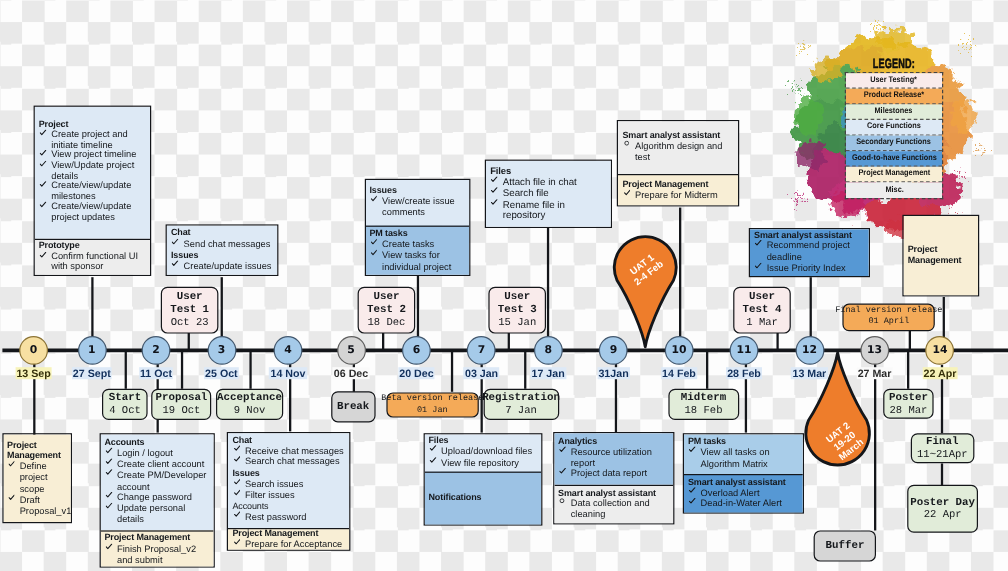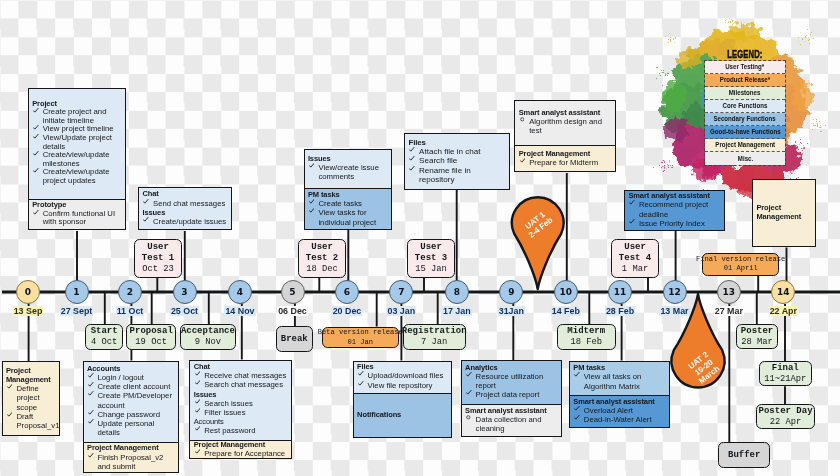--- a/index.html
+++ b/index.html
@@ -588,21 +588,21 @@
         <div class="t2">18 Feb</div>
       </div>
       <div class="rbox ms" style="left: 735.9px; top: 323.8px; width: 42.3px; height: 25.5px;">
         <div class="t1">Poster</div>
         <div class="t2">28 Mar</div>
       </div>
       <div class="rbox ms" style="left: 758.7px; top: 361px; width: 53.2px; height: 25.2px;">
         <div class="t1">Final</div>
         <div class="t2">11~21Apr</div>
       </div>
-      <div class="rbox ms" style="left: 755.9px; top: 404.4px; width: 59.3px; height: 25px;">
+      <div class="rbox ms" style="left: 755.9px; top: 404.4px; width: 59.3px; height: 40px;">
         <div class="t1">Poster Day</div>
         <div class="t2">22 Apr</div>
       </div>
       <div class="rbox ut" style="left: 133.8px; top: 238.5px; width: 48.5px; height: 39.7px;">
         <div class="t1">User</div>
         <div class="t1">Test 1</div>
         <div class="t2">Oct 23</div>
       </div>
       <div class="rbox ut" style="left: 297.8px; top: 238.5px; width: 48.5px; height: 39.7px;">
         <div class="t1">User</div>
@@ -623,21 +623,21 @@
         <div class="t1" style="font-size: 7.1px; font-weight: normal; line-height: 9.7px;">Beta version release</div>
         <div class="t2" style="font-size: 7.1px; line-height: 9.7px;">01 Jan</div>
       </div>
       <div class="rbox rel" style="left: 702.4px; top: 253.1px; width: 76.6px; height: 22.7px;">
         <div class="t1" style="font-size: 7.1px; font-weight: normal; line-height: 9.7px;">Final version release</div>
         <div class="t2" style="font-size: 7.1px; line-height: 9.7px;">01 April</div>
       </div>
       <div class="rbox mi" style="left: 275.7px; top: 325.9px; width: 37.2px; height: 26.5px;">
         <div class="t1">Break</div>
       </div>
-      <div class="rbox mi" style="left: 718px; top: 441.9px; width: 52.4px; height: 26.2px; justify-content: center;">
+      <div class="rbox mi" style="left: 678px; top: 441.9px; width: 52.4px; height: 26.2px; justify-content: center;">
         <div class="t1">Buffer</div>
       </div>
       <div class="uat" style="left: 508px; top: 214.8px; width: 60px; height: 18.4px; transform: rotate(-38deg);">
         <div class="txt" style="left: 0px; top: 0px; width: 60px;">UAT 1</div>
         <div class="txt" style="left: 0px; top: 9.2px; width: 60px;">2-4 Feb</div>
       </div>
       <div class="uat" style="left: 674px; top: 354.2px; width: 60px; height: 27.6px; transform: rotate(-38deg);">
         <div class="txt" style="left: 0px; top: 0px; width: 60px;">UAT 2</div>
         <div class="txt" style="left: 0px; top: 9.2px; width: 60px;">19-20</div>
         <div class="txt" style="left: 0px; top: 18.4px; width: 60px;">March</div>

